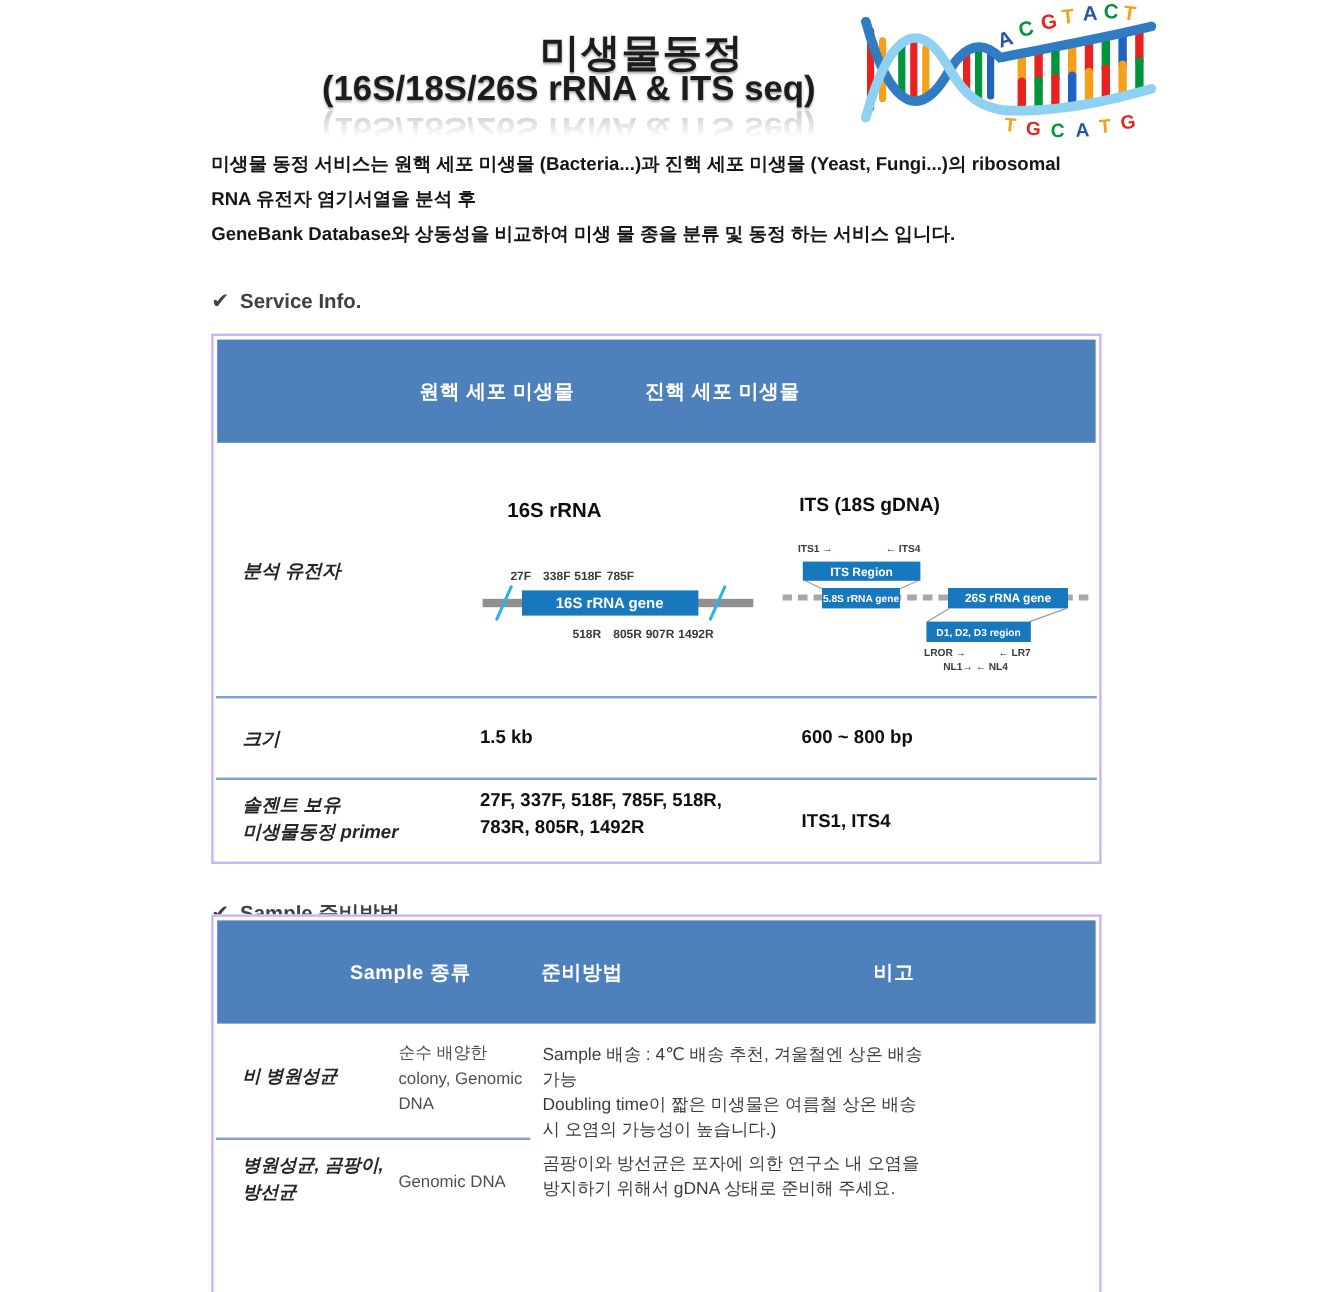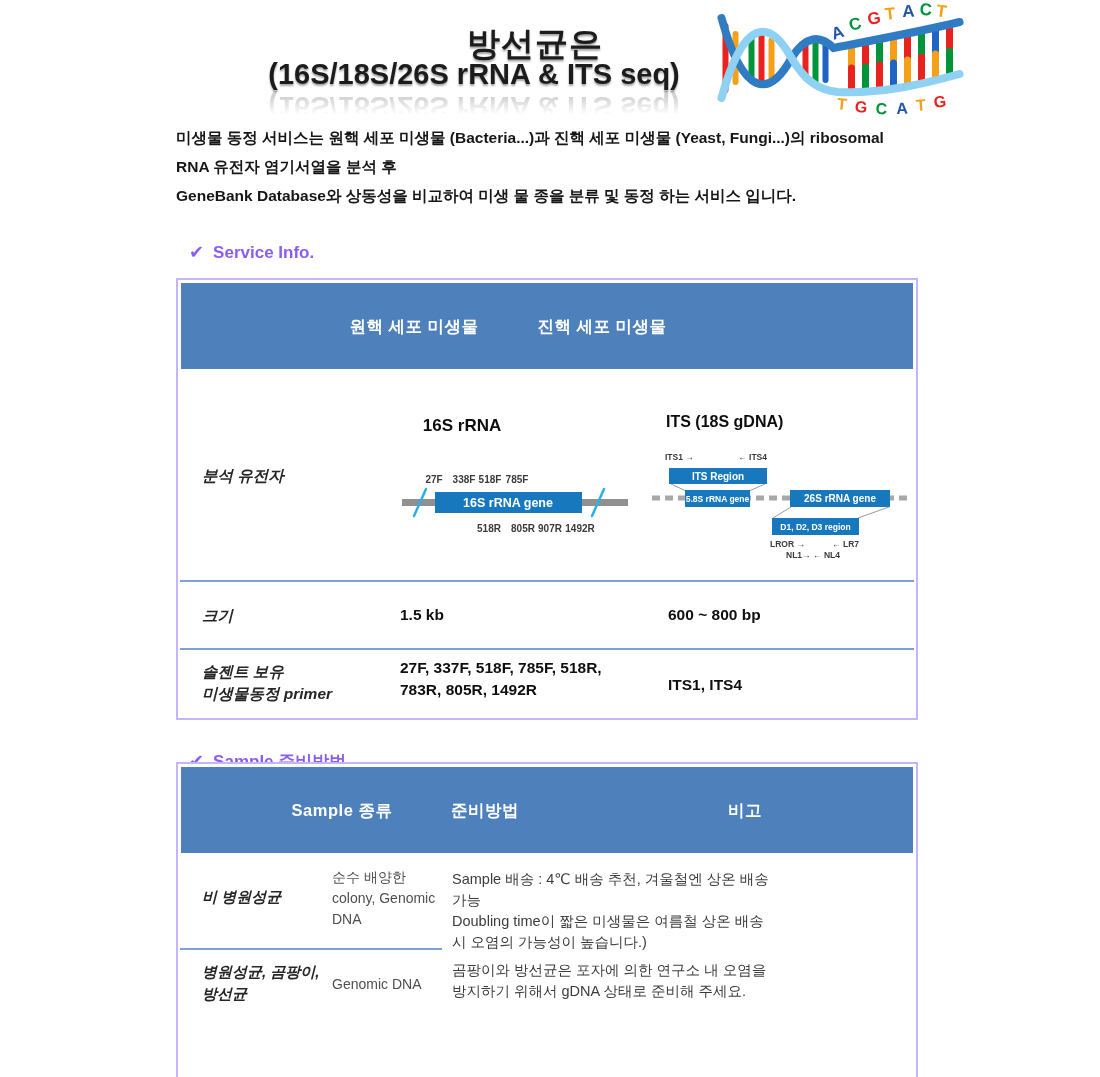--- a/index.html
+++ b/index.html
@@ -18,21 +18,21 @@
     mask-image:linear-gradient(to bottom,transparent 25%,#000 80%);}
   .dna{position:absolute;left:712px;top:2px;width:258px;height:120px;}
   .bp{font-family:"Liberation Sans",sans-serif;font-size:17px;font-weight:700;}
   .bp2{font-size:16px;}
 
   
   .intro{position:absolute;left:176px;top:123px;width:770px;margin:0;
     font-size:15.5px;line-height:29px;font-weight:700;color:#161616;white-space:pre-line;}
 
   
-  .sec-heading{position:absolute;left:189px;font-size:17px;font-weight:700;color:#8b5cf6;}
+  .sec-heading{position:absolute;left:176px;font-size:17px;font-weight:700;color:#404040;}
   .sec-heading .check{font-size:18px;margin-right:9px;}
 
   
   .tbl{position:absolute;left:176px;width:742px;border:2px solid #c4b5fd;background:#fff;box-sizing:border-box;}
   .thead{position:absolute;left:3px;right:3px;top:3px;height:86px;background:#4e80bc;}
   .th{position:absolute;transform:translateX(-50%);color:#fff;font-size:16.5px;font-weight:700;
       letter-spacing:.5px;white-space:nowrap;}
   .hr{position:absolute;height:2px;background:#78a3d4;}
   .cell{position:absolute;white-space:nowrap;}
   .lbl{font-size:15.5px;font-weight:700;color:#262626;font-style:italic;}
@@ -51,21 +51,21 @@
   .end{text-anchor:end;}
   .slash{stroke:#2cb0e8;stroke-width:2.5;stroke-linecap:round;}
   .conn{stroke:#9a9a9a;stroke-width:1;}
   .dash{stroke:#a8a8a8;stroke-width:5;stroke-dasharray:8 5;}
 </style>
 </head>
 <body>
 
 <div class="page">
 
-  <div class="main-title">방선균은</div>
+  <div class="main-title">미생물동정</div>
   <div class="sub-title">(16S/18S/26S rRNA &amp; ITS seq)</div>
   <div class="sub-title mirror">(16S/18S/26S rRNA &amp; ITS seq)</div>
 
   <svg class="dna" viewBox="0 0 255 120">
     <g>
       <line x1="12" y1="24" x2="12" y2="88" stroke="#e8231f" stroke-width="6" stroke-linecap="round"></line>
       <line x1="22" y1="32" x2="22" y2="80" stroke="#f6a01a" stroke-width="6" stroke-linecap="round"></line>
       <line x1="38" y1="36" x2="38" y2="78" stroke="#00953b" stroke-width="6" stroke-linecap="round"></line>
       <line x1="48" y1="32" x2="48" y2="80" stroke="#e8231f" stroke-width="6" stroke-linecap="round"></line>
       <line x1="58" y1="38" x2="58" y2="76" stroke="#f6a01a" stroke-width="6" stroke-linecap="round"></line>

